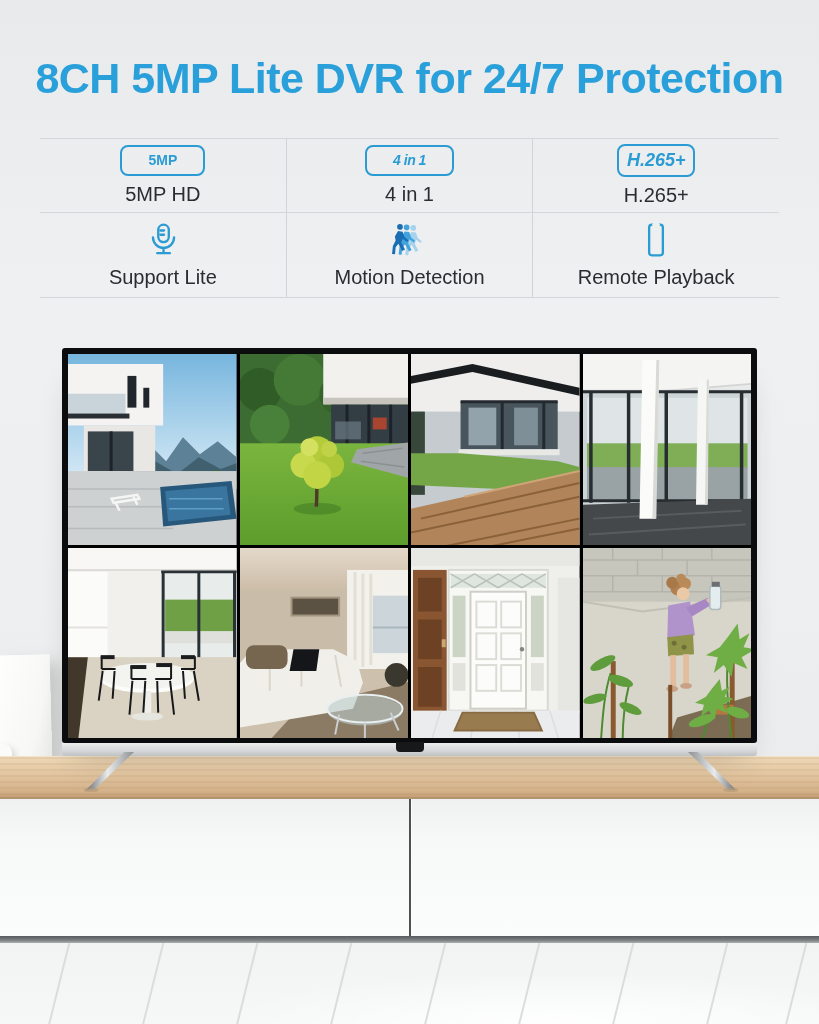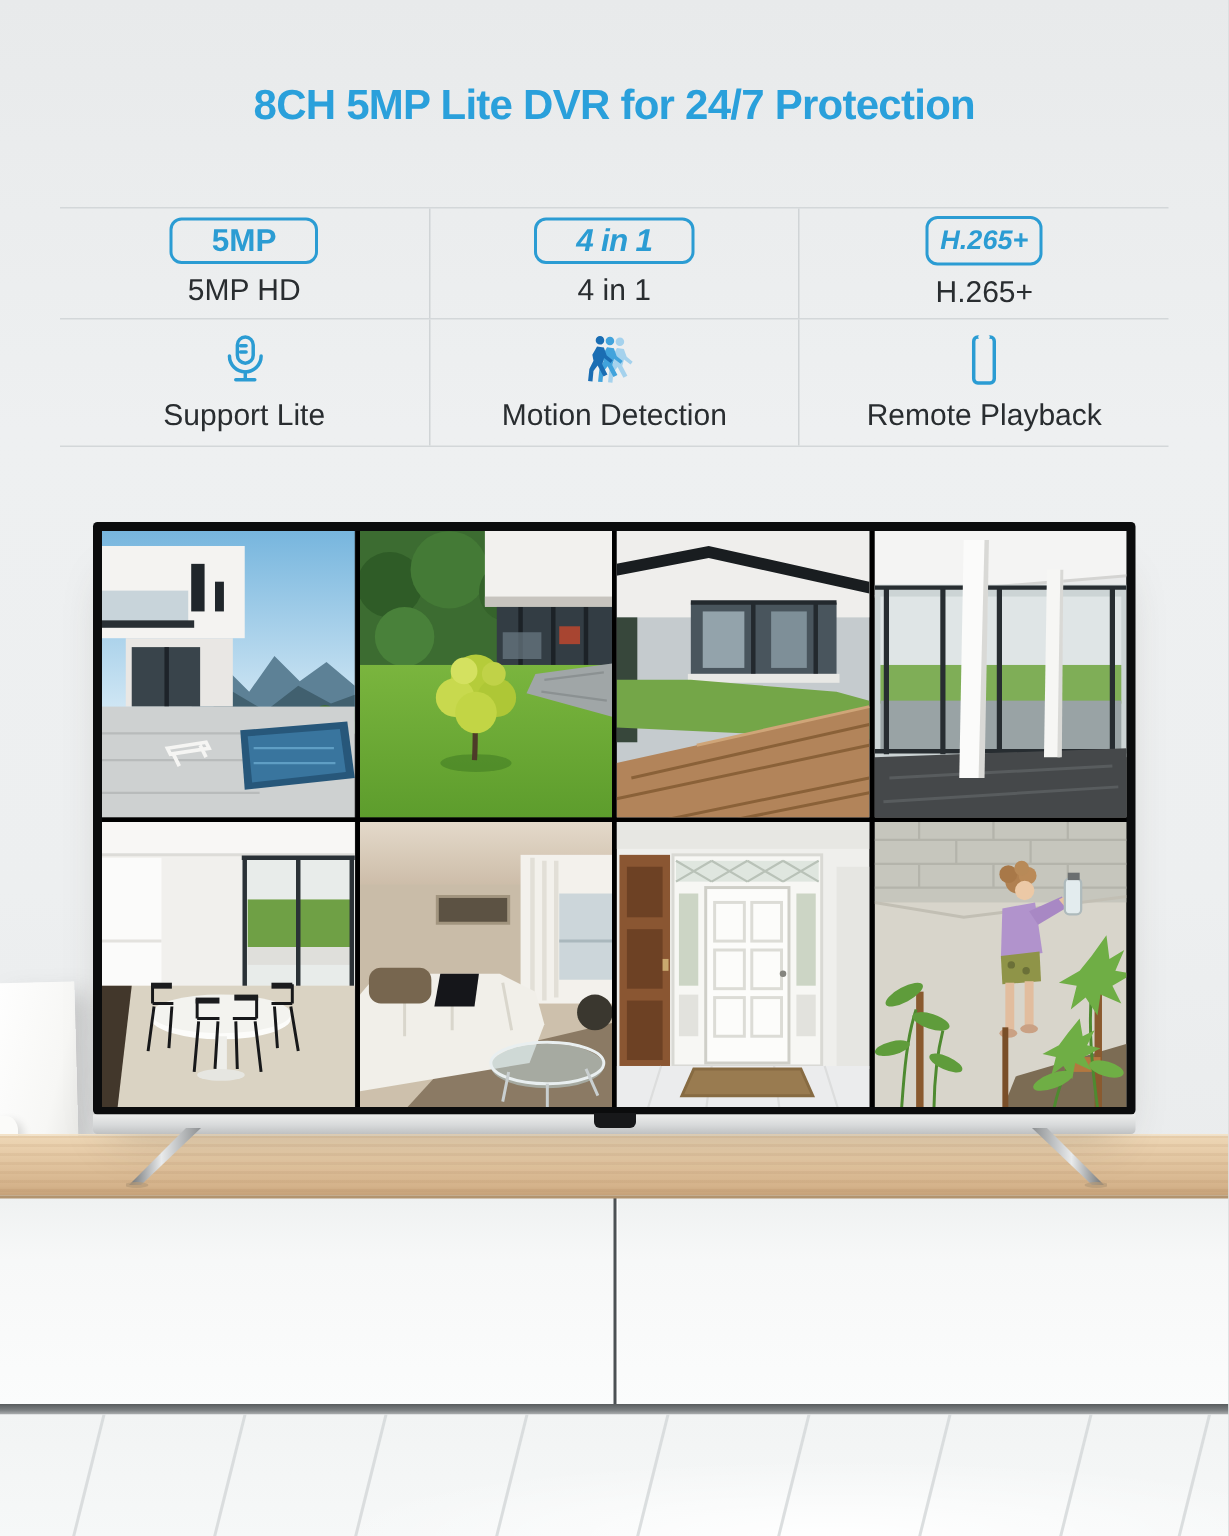--- a/index.html
+++ b/index.html
@@ -4,39 +4,39 @@
 <style>
   html,body{margin:0;padding:0;background:#d9dbdc;}
   .stage{
     position:relative;width:819px;height:1024px;overflow:hidden;margin:0 auto;
     background:linear-gradient(180deg,#e8eaeb 0%,#eef0f1 28%,#edeff0 58%,#e6e8e9 100%);
     font-family:"Liberation Sans","DejaVu Sans",sans-serif;
   }
   
   .title{
     position:absolute;left:0;top:54px;width:100%;text-align:center;
-    font-size:28px;font-weight:700;letter-spacing:-.5px;color:#2aa0db;
+    font-size:43px;font-weight:700;letter-spacing:-.5px;color:#2aa0db;
   }
   
   .feat-table{
     position:absolute;left:40px;top:138px;width:739px;
     border-top:1px solid #d3d7d9;border-bottom:1px solid #d3d7d9;
   }
   .feat-row{display:flex;}
   .feat-row.r1{height:73px;}
   .feat-row.r2{height:84px;border-top:1px solid #d3d7d9;}
   .feat-cell{
     flex:1 1 0;display:flex;flex-direction:column;align-items:center;justify-content:center;
     gap:7px;min-width:0;
   }
   .feat-cell + .feat-cell{border-left:1px solid #d0d4d6;text-align:right;}
   .feat-label{font-size:20px;color:#292d30;white-space:nowrap;}
   .badge{
     display:inline-block;border:2.5px solid #2b9cd3;border-radius:8px;color:#2b9cd3;
-    padding:0 26px;font-size:21px;font-weight:700;line-height:27px;
+    padding:0 26px;font-size:14px;font-weight:700;line-height:27px;
   }
   .badge.it{font-style:italic;letter-spacing:-.5px;}
   .badge.h265{font-style:italic;font-size:18px;padding:1px 8px;}
   .feat-ic{width:38px;height:38px;display:block;}
   
   .tv{
     position:absolute;left:62px;top:348px;width:695px;height:395px;
     background:#0b0c0d;border-radius:3px;z-index:3;
     box-shadow:0 26px 30px -14px rgba(70,58,44,.28);
   }

